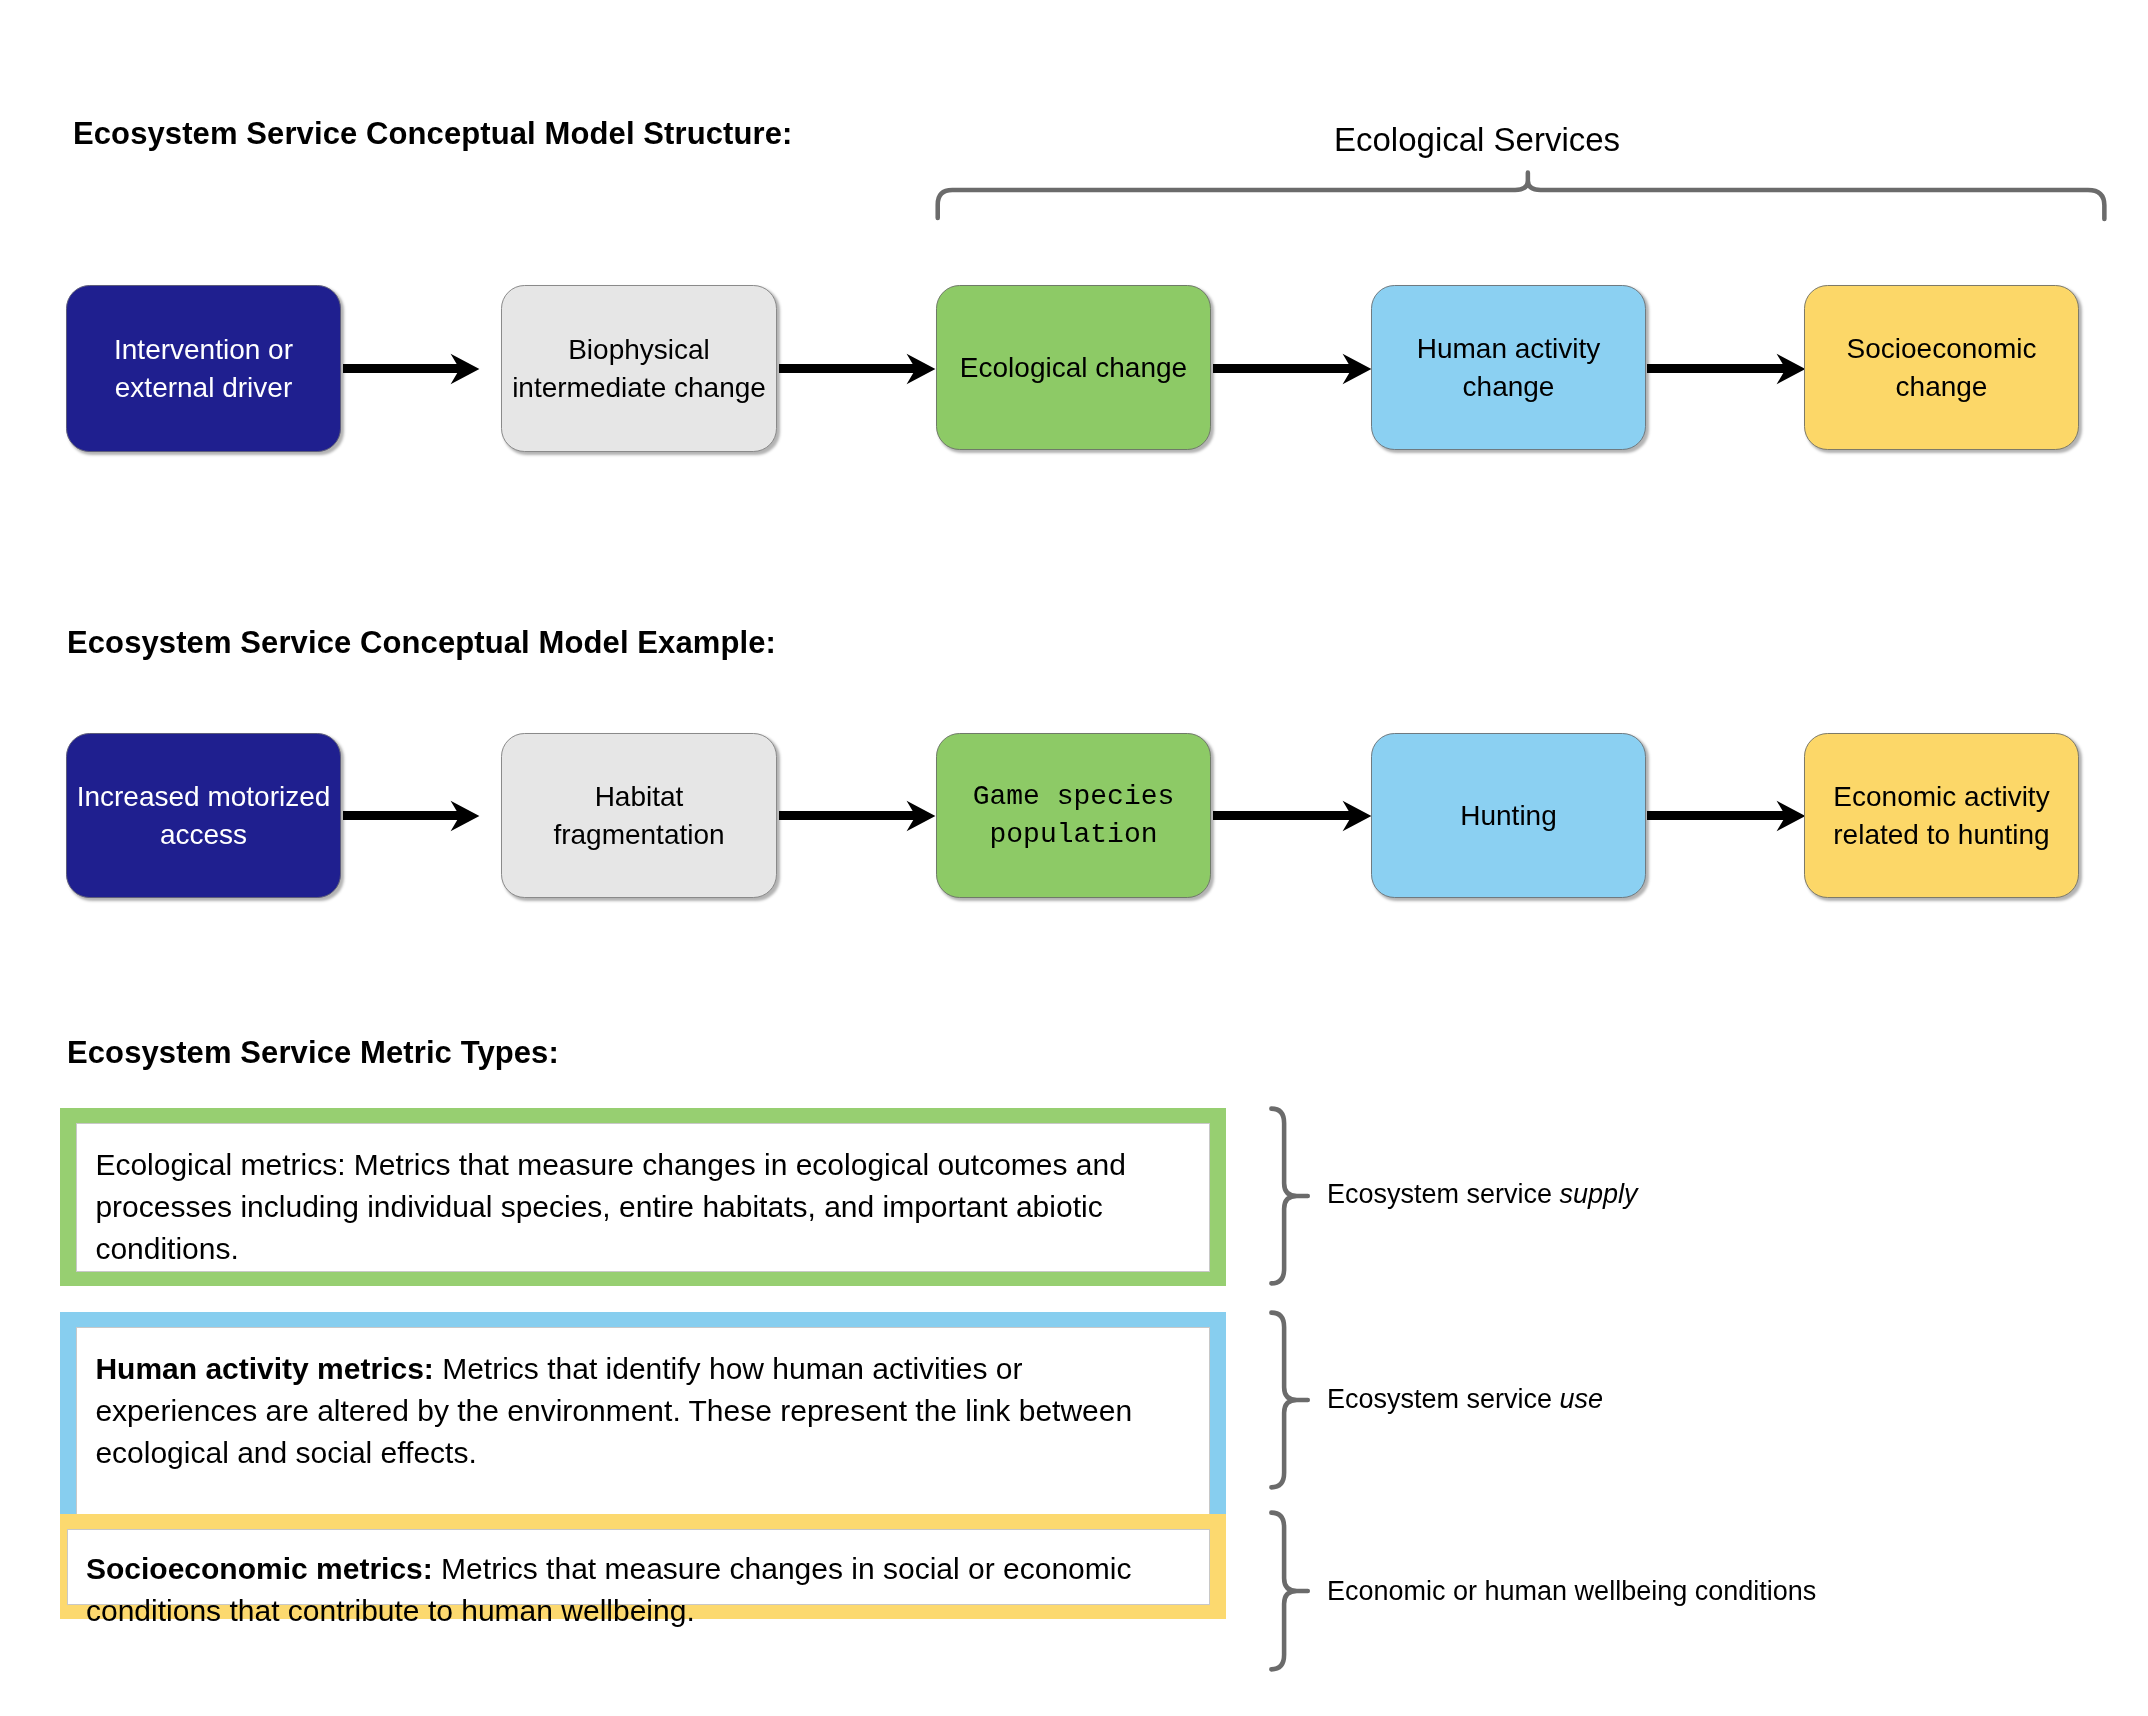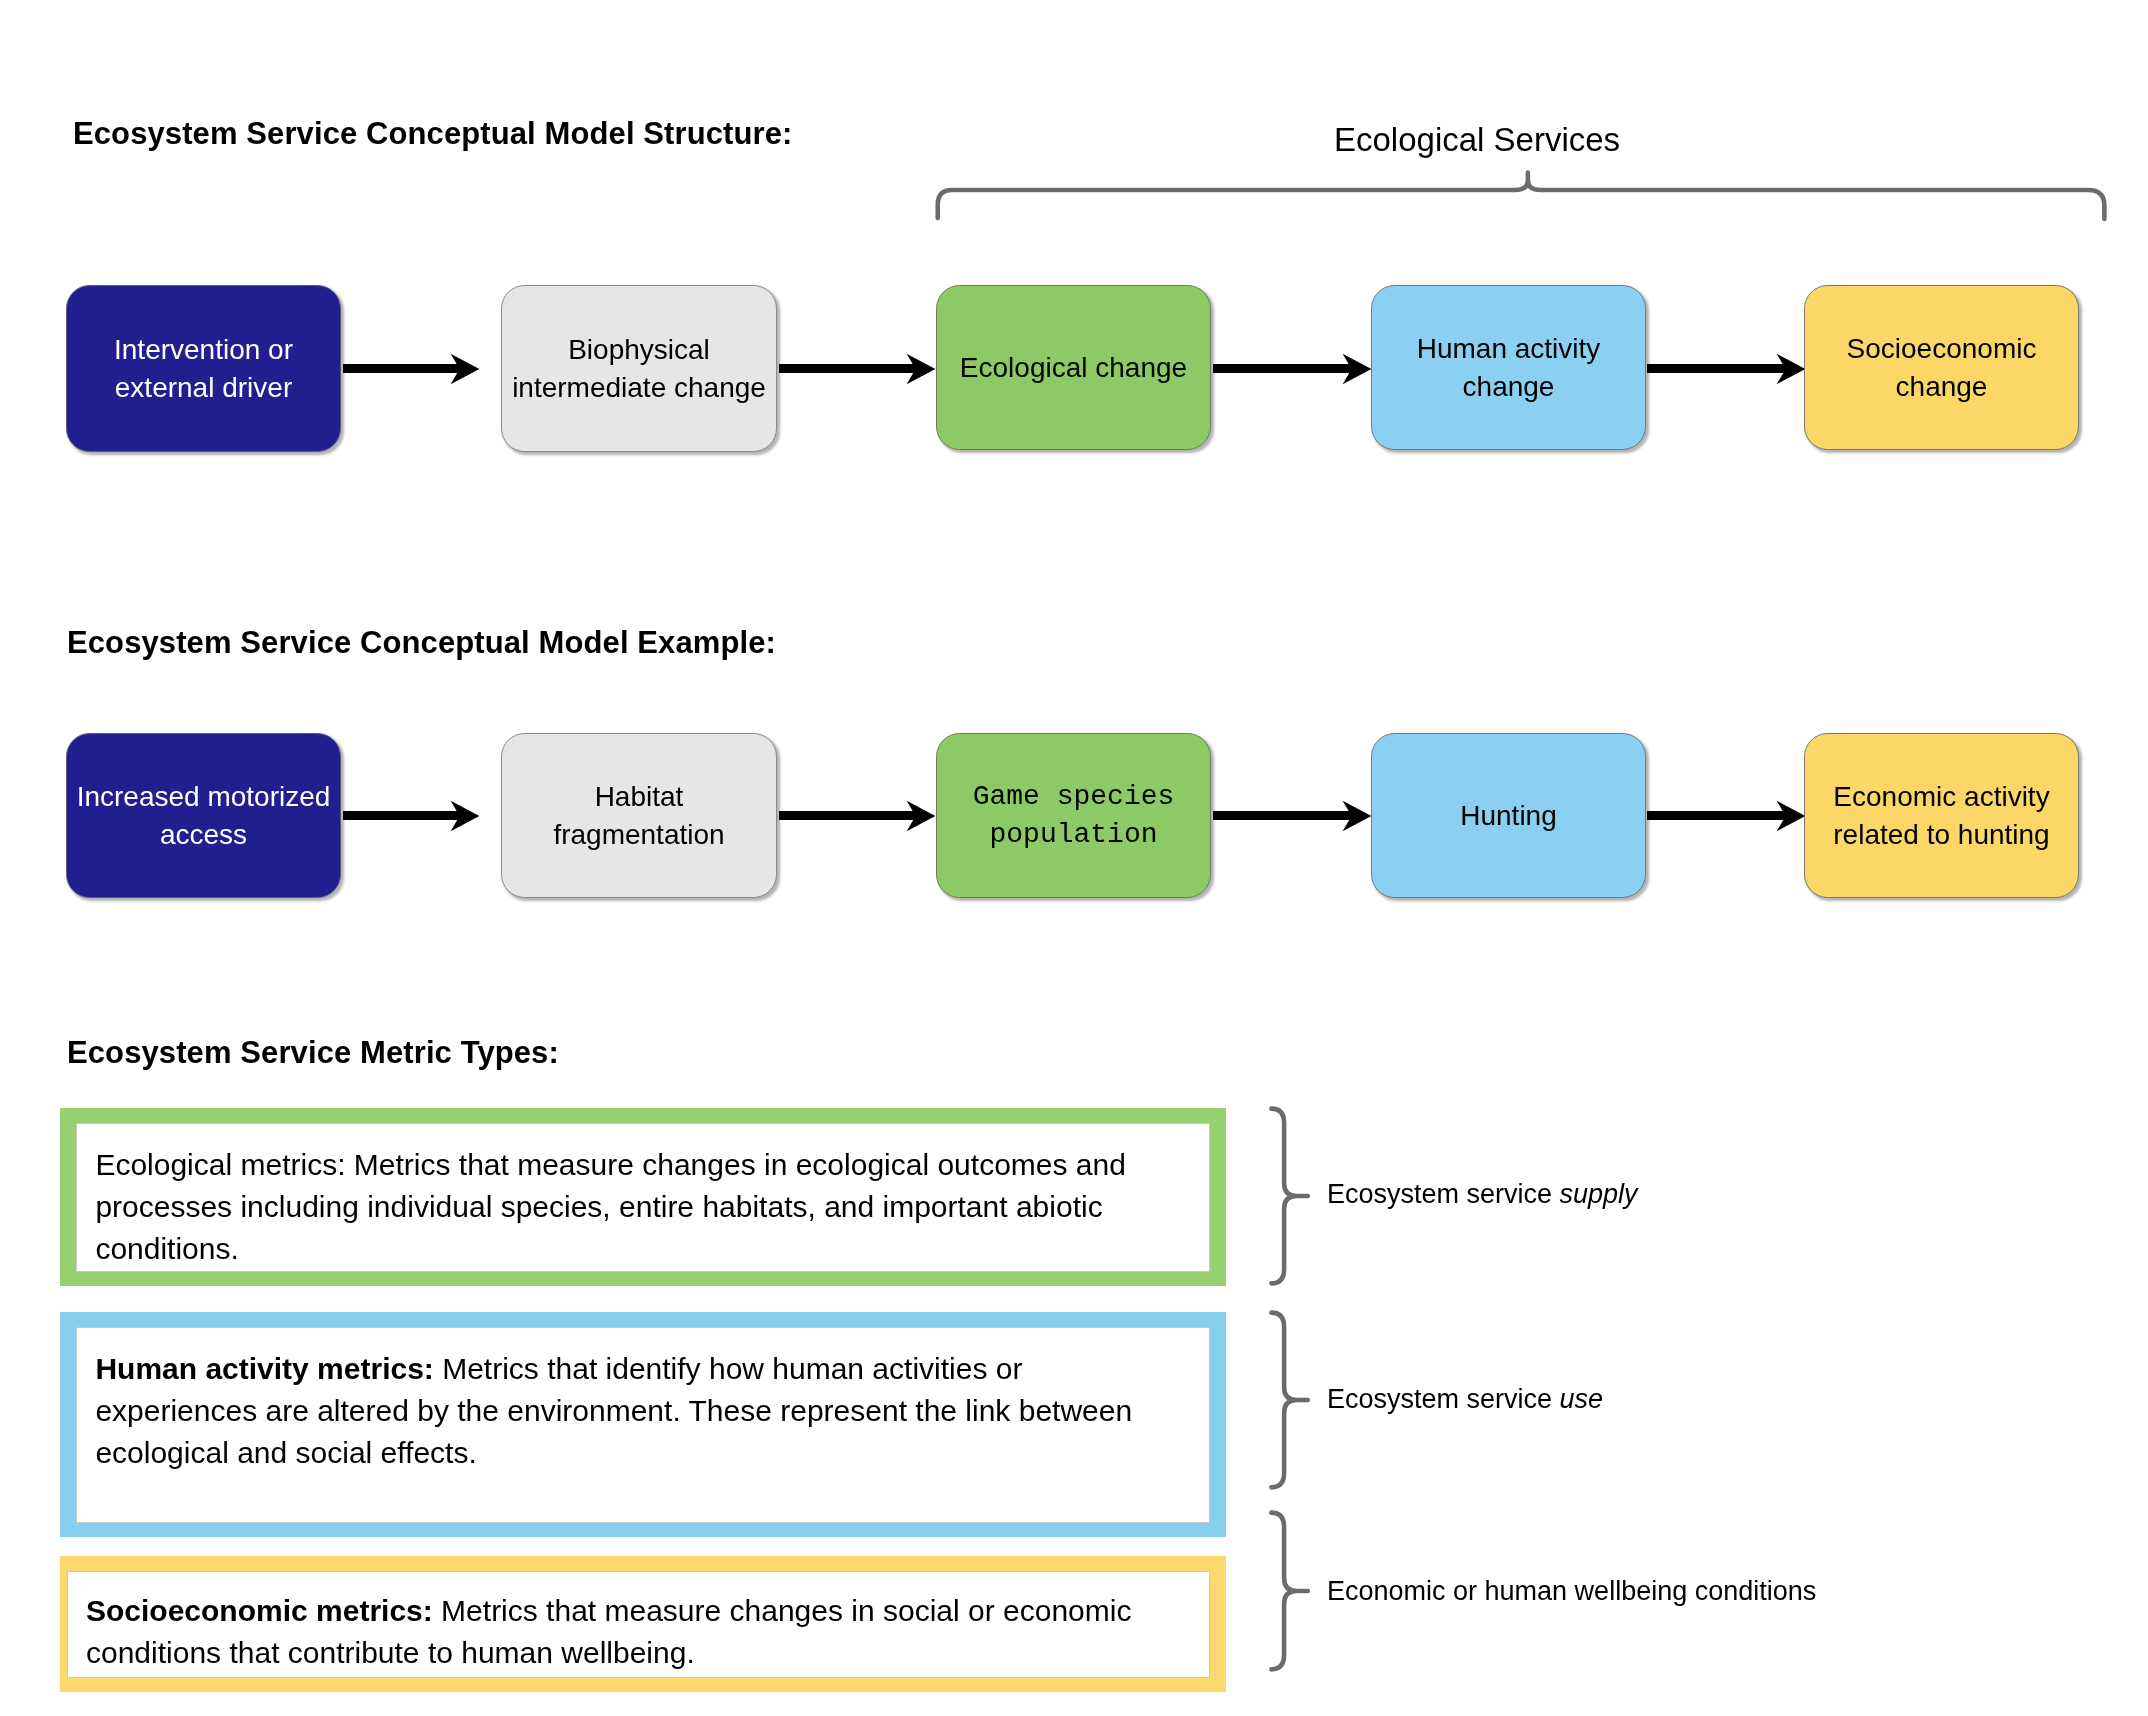--- a/index.html
+++ b/index.html
@@ -208,21 +208,21 @@
 
 <svg class="bracket-svg" width="73" height="182" style="left:1264px; top:1309px;" viewBox="0 0 80 200">
   <path d="M 8,4 Q 22,4 22,20 L 22,86 Q 22,100 36,100 L 48,100
            L 36,100 Q 22,100 22,114 L 22,180 Q 22,196 8,196" fill="none" stroke="#6b6b6b" stroke-width="5" stroke-linecap="round" stroke-linejoin="round"></path>
 </svg>
 
 <div class="bracket-label" style="left:1327px; top:1384px;">
   <span>Ecosystem service </span><i>use</i>
 </div>
 
-<div class="metric-box yellow-b" style="left:60px; top:1556px; width:1166px; height:136px;padding-left:7px;">
+<div class="metric-box yellow-b" style="left:60px; top:1514px; width:1166px; height:105px;padding-left:7px;">
   <div class="inner" style="padding-top:18px;">
     <span style="font-weight:bold;">Socioeconomic metrics:</span><span> Metrics that measure changes in social or economic conditions that contribute to human wellbeing.</span>
   </div>
 </div>
 
 <svg class="bracket-svg" width="73" height="164" style="left:1264px; top:1509px;" viewBox="0 0 80 180">
   <path d="M 8,4 Q 22,4 22,20 L 22,76 Q 22,90 36,90 L 48,90
            L 36,90 Q 22,90 22,104 L 22,160 Q 22,176 8,176" fill="none" stroke="#6b6b6b" stroke-width="5" stroke-linecap="round" stroke-linejoin="round"></path>
 </svg>
 

